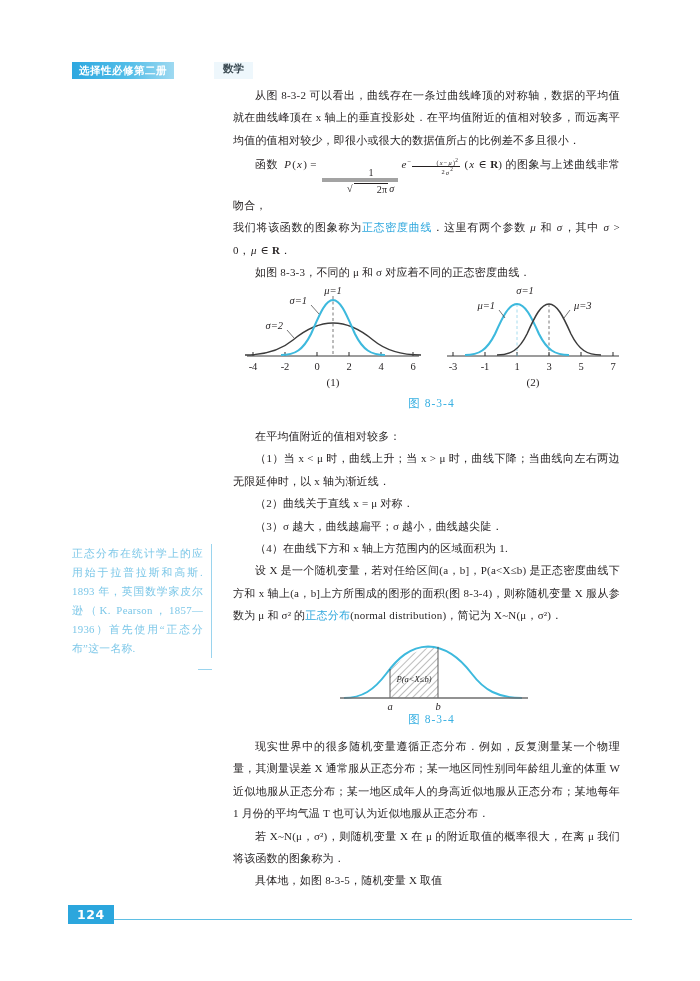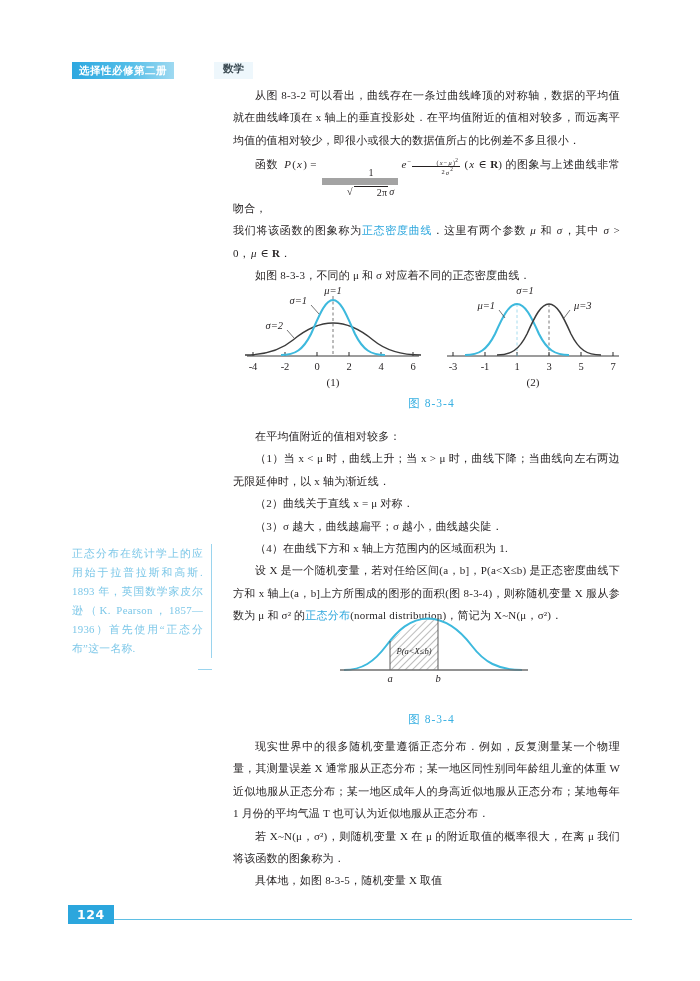--- a/index.html
+++ b/index.html
@@ -82,21 +82,21 @@
   }
   .frac {
     display: inline-flex;
     flex-direction: column;
     vertical-align: -0.72em;
     text-align: center;
     margin: 0 2px;
     font-size: 0.92em;
   }
   .frac .num { line-height: 1.02; padding: 0 3px; }
-  .frac .den { line-height: 1.1; padding: 0 3px; border-top: 7px solid #a3a3a3; }
+  .frac .den { line-height: 1.1; padding: 0 3px; border-top: 4px solid #a3a3a3; }
   .sqrt {
     display: inline-block;
     border-top: 1px solid #231f20;
     padding: 0 1px 0 1px;
     margin-left: 1px;
     position: relative;
     top: 1px;
   }
   .sqrt-sign { position: relative; top: 0px; }
   .expo {
@@ -152,21 +152,21 @@
     right: -1px;
     bottom: -12px;
     width: 14px;
     border-bottom: 1.4px solid #9ad4ee;
   }
 
   
   .fig834 {
     position: absolute;
     left: 332px;
-    top: 608px;
+    top: 636px;
     width: 205px;
     height: 78px;
   }
   .cap834 {
     position: absolute;
     left: 233px;
     top: 712px;
     width: 397px;
   }
 

